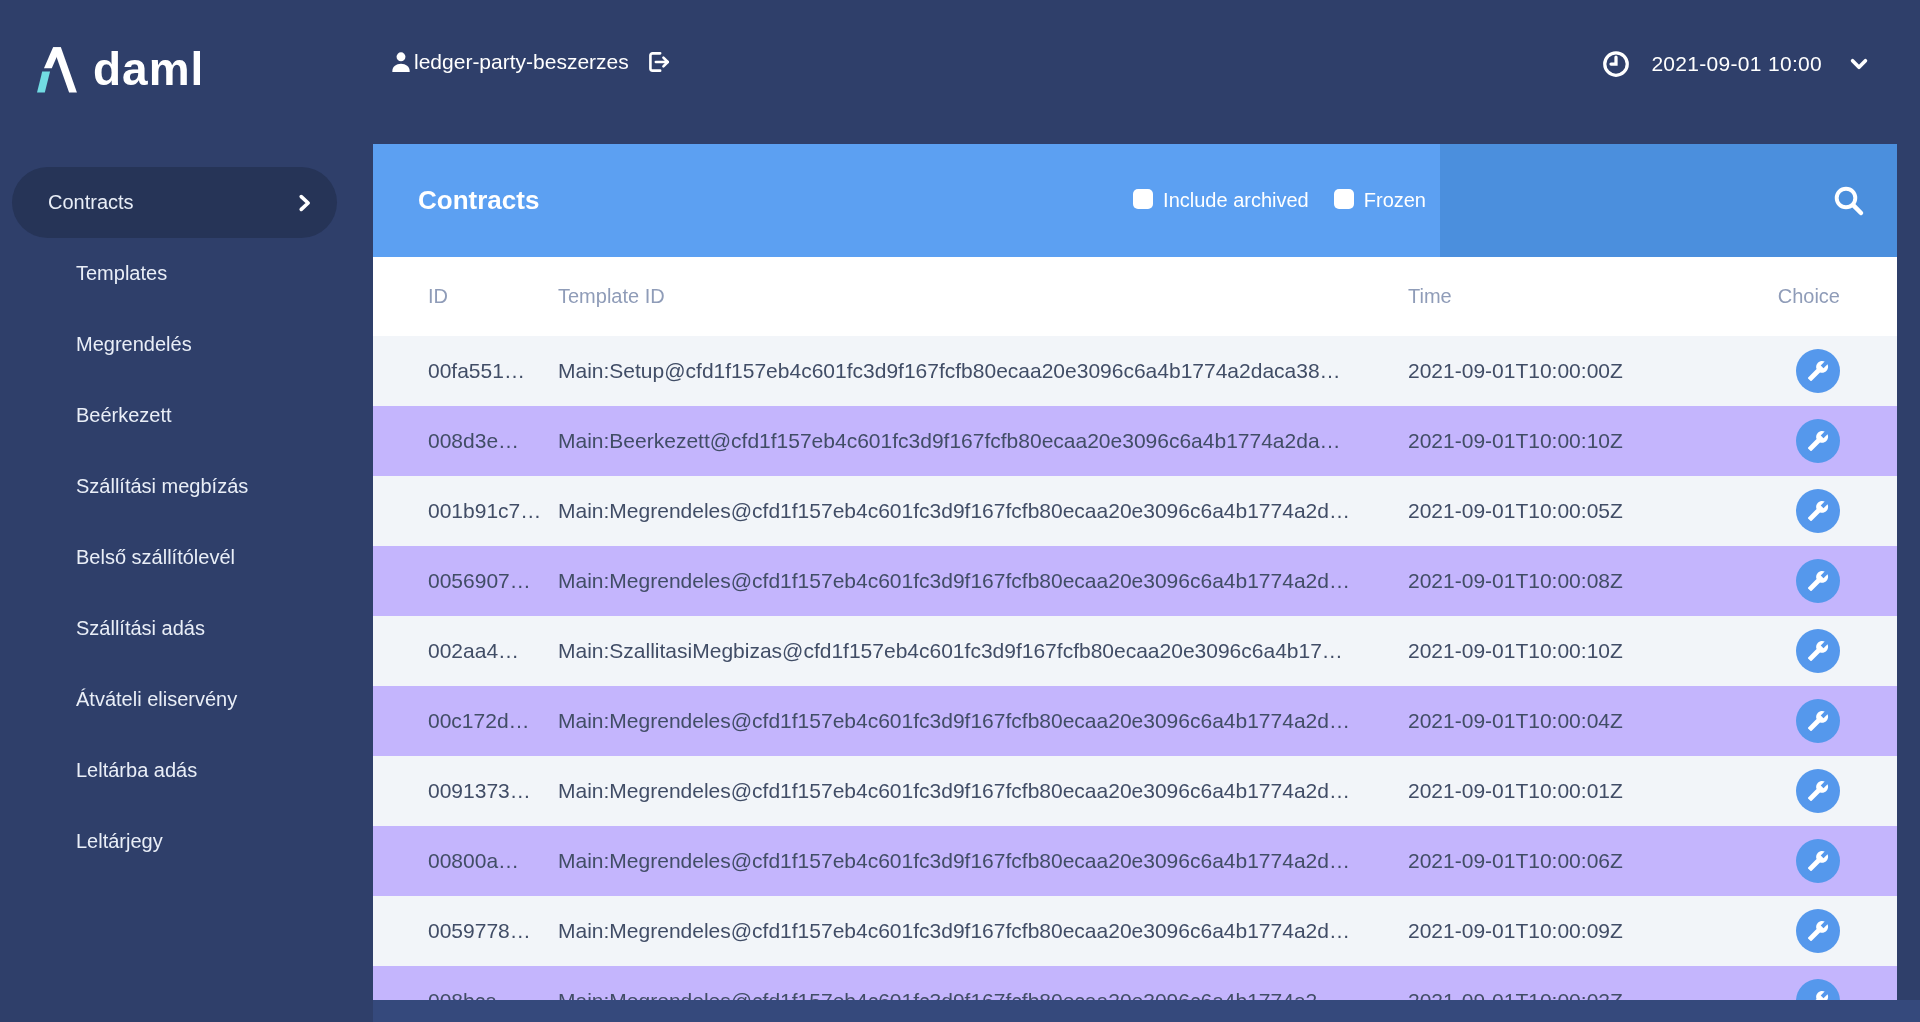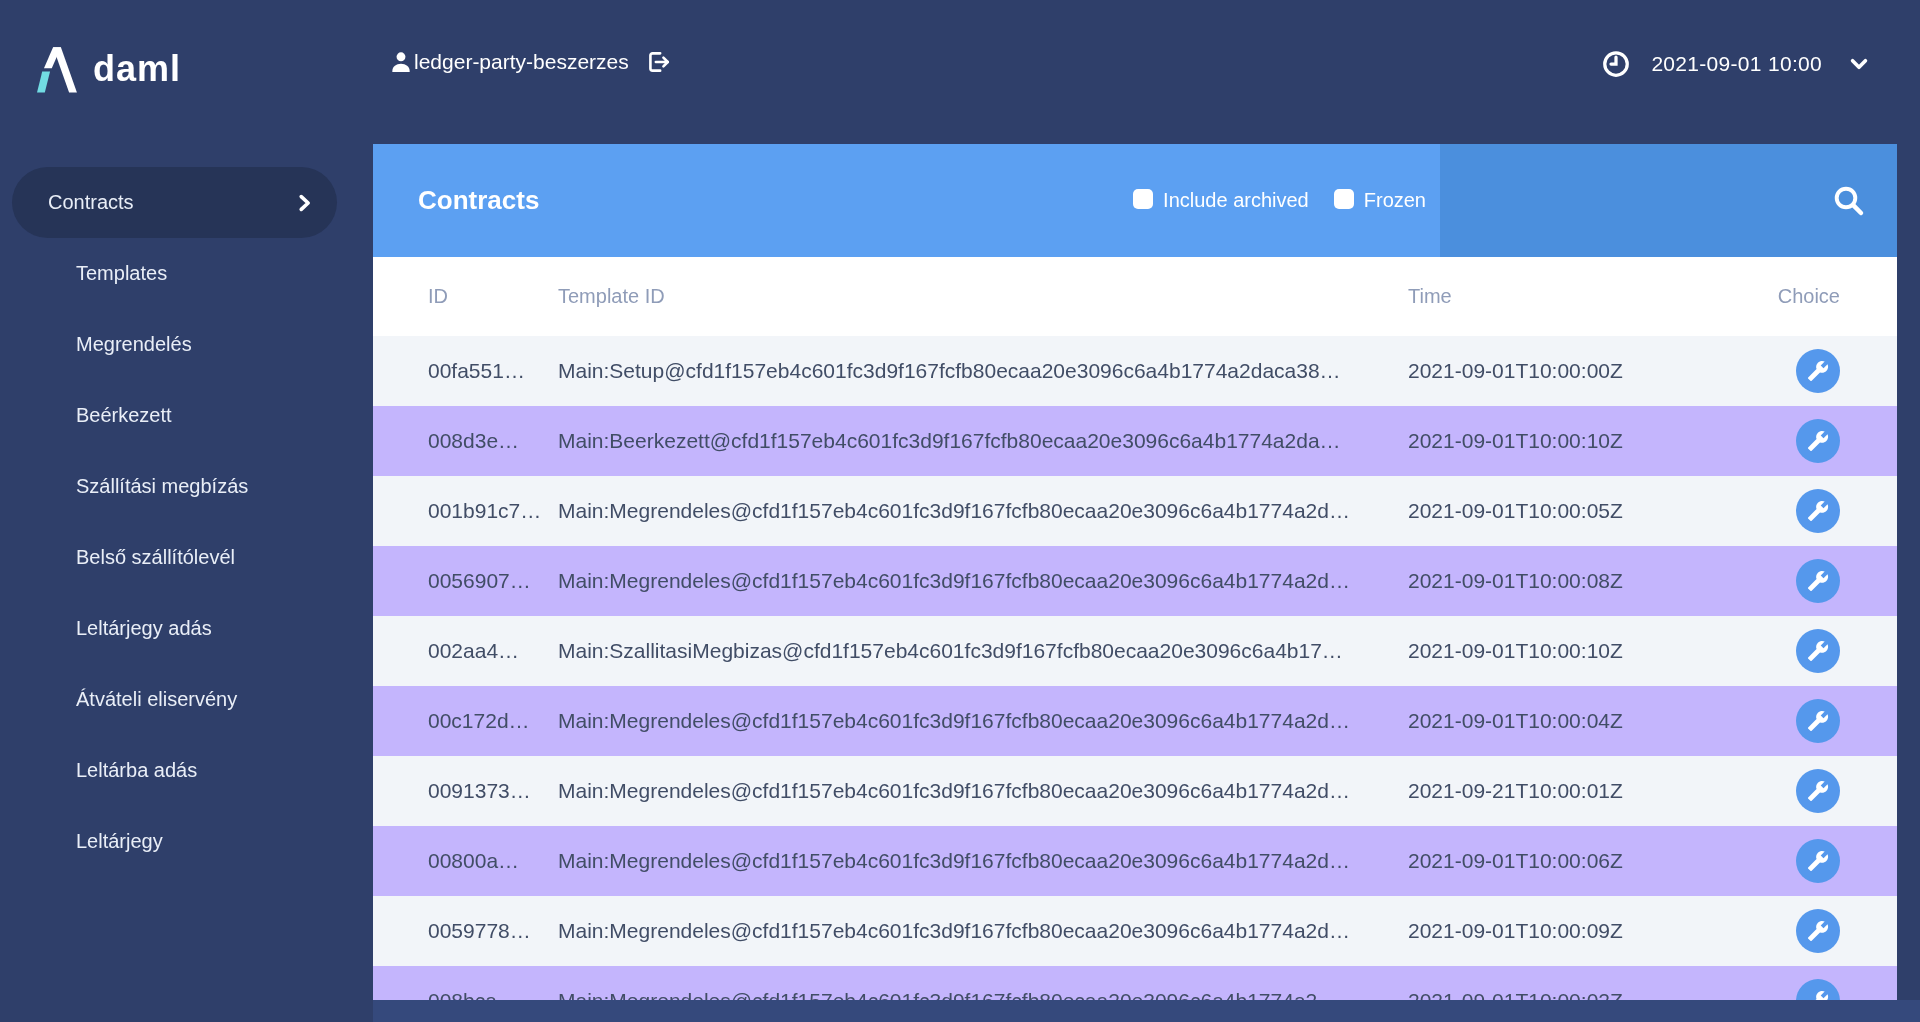--- a/index.html
+++ b/index.html
@@ -18,21 +18,21 @@
   html,body{width:1920px;height:1022px}
   body{
     position:relative;overflow:hidden;
     background:var(--navy);
     font-family:"Liberation Sans","DejaVu Sans",sans-serif;
     -webkit-font-smoothing:antialiased;
   }
   
   .topbar{position:absolute;left:0;top:0;width:1920px;height:144px;color:#fff}
   .logo{position:absolute;left:37px;top:40px;display:flex;align-items:center;gap:16px}
-  .logo-text{font-size:36px;font-weight:bold;color:#fff;letter-spacing:1px;line-height:1}
+  .logo-text{font-size:46px;font-weight:bold;color:#fff;letter-spacing:1px;line-height:1}
   .party{position:absolute;left:388px;top:0;height:124px;display:flex;align-items:center;}
   .party-name{font-size:21px;color:#fff}
   .party .signout{margin-left:16px;cursor:pointer;display:flex;align-items:center}
   .timepick{position:absolute;right:50px;top:0;height:128px;display:flex;align-items:center;gap:20px;cursor:pointer}
   .time-text{font-size:21px;letter-spacing:.3px}
   .timepick .chev-down{margin-left:6px;display:flex;align-items:center}
   
   .sidebar{position:absolute;left:0;top:167px;width:373px}
   .side-item{height:71px;display:flex;align-items:center;padding-left:76px;
     color:#e9eef7;font-size:20px;cursor:pointer;position:relative}
@@ -143,21 +143,21 @@
     <span>Szállítási megbízás</span>
 
   </div>
 
   <div class="side-item">
     <span>Belső szállítólevél</span>
 
   </div>
 
   <div class="side-item">
-    <span>Leltárjegy adás</span>
+    <span>Szállítási adás</span>
 
   </div>
 
   <div class="side-item">
     <span>Átváteli eliservény</span>
 
   </div>
 
   <div class="side-item">
     <span>Leltárba adás</span>
@@ -293,21 +293,21 @@
               <path d="M22.7 19l-9.1-9.1c.9-2.3.4-5-1.5-6.9-2-2-5-2.4-7.4-1.3L9 6 6 9 1.6 4.7C.4 7.1.9 10.1 2.9 12.1c1.9 1.9 4.6 2.4 6.9 1.5l9.1 9.1c.4.4 1 .4 1.4 0l2.3-2.3c.5-.4.5-1.1.1-1.4z"></path>
             </g>
           </svg>
         </span>
       </button>
     </div>
 
     <div class="row">
       <span class="cell-id">0091373…</span>
       <span class="cell-tpl">Main:Megrendeles@cfd1f157eb4c601fc3d9f167fcfb80ecaa20e3096c6a4b1774a2d…</span>
-      <span class="cell-time">2021-09-21T10:00:01Z</span>
+      <span class="cell-time">2021-09-01T10:00:01Z</span>
       <button class="choice-btn">
         <span>
           <svg width="22" height="22" viewBox="0 0 24 24" fill="#ffffff">
             <g transform="scale(-1,1) translate(-24,0)">
               <path d="M22.7 19l-9.1-9.1c.9-2.3.4-5-1.5-6.9-2-2-5-2.4-7.4-1.3L9 6 6 9 1.6 4.7C.4 7.1.9 10.1 2.9 12.1c1.9 1.9 4.6 2.4 6.9 1.5l9.1 9.1c.4.4 1 .4 1.4 0l2.3-2.3c.5-.4.5-1.1.1-1.4z"></path>
             </g>
           </svg>
         </span>
       </button>
     </div>

